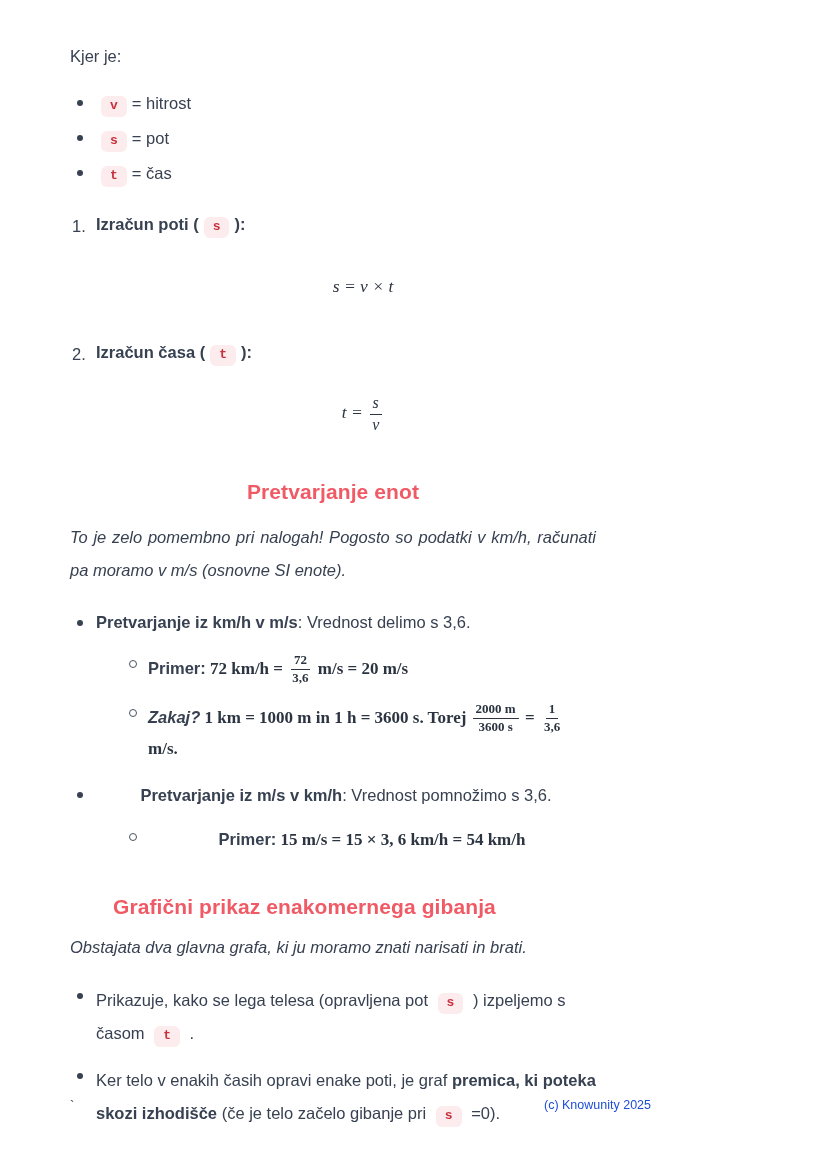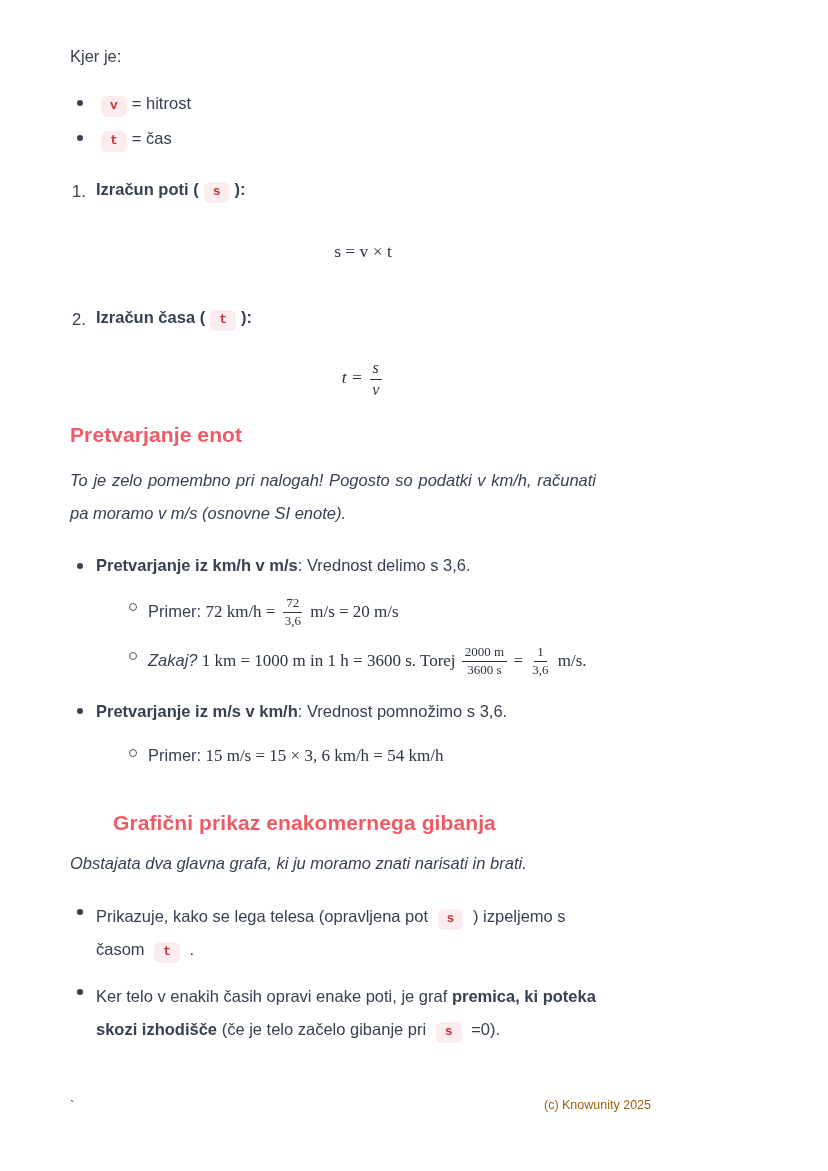--- a/index.html
+++ b/index.html
@@ -43,72 +43,75 @@
   ol.numlist > li { position:relative; padding-left:26px; font-size:16.5px; }
   .num { position:absolute; left:2px; top:2px; font-weight:400; color:#374151; }
   .bold { font-weight:700; }
 
   
   .math { font-family:"Liberation Serif", serif; color:#2b3440; }
   .math-display {
     width:534px; margin-left:0px; text-align:center;
     font-family:"Liberation Serif", serif; font-size:17.5px; color:#2b3440;
   }
-  .md1 { margin-top:38px; margin-bottom:0; }
+  .md1 { margin-top:38px; margin-bottom:0; font-style:italic; }
   .md2 { margin-top:28px; }
   .mi { font-style:italic; }
   .frac { display:inline-flex; flex-direction:column; align-items:center; vertical-align:middle; margin:0 2px; }
   .frac .fnum { border-bottom:1px solid #2b3440; padding:0 3px 1px; line-height:1.15; }
   .frac .fden { padding:1px 3px 0; line-height:1.15; }
   .frac-sm .fnum, .frac-sm .fden { font-size:13px; }
   .frac-lg .fnum, .frac-lg .fden { font-size:16px; font-style:italic; }
 
   
   h2.section {
     font-size:21px; font-weight:700; color:#f05a65; letter-spacing:0.1px;
   }
-  .h2-1 { margin-top:24px; }
+  .h2-1 { margin-top:46px;text-align:center; }
   .h2-2 { margin-top:42px;margin-left:43px; }
   .after-h2 { margin-top:17px;font-style:italic; }
 
   
   .conv-list { margin-top:24px; }
   .conv-list > li { margin-bottom:18px; line-height:22px; }
   .sub-list { margin-top:20px; margin-left:26px; }
-  .sub-list > li { margin-bottom:16px; font-size:16.5px; line-height:26px; }
+  .sub-list > li { margin-bottom:16px; font-size:16.5px; line-height:26px;font-weight:bold; }
   .sub-list .math { font-size:17px; }
   .label-it { font-style:italic; }
 
   .graph-head { margin-top:28px; font-size:17px; font-weight:700; }
 
   .graph-bullets { margin-top:26px; }
   .graph-bullets > li { margin-bottom:14px; line-height:33px; }
   .graph-bullets > li::before { top:13px; }
 
   
   .footer {
     position:absolute; top:1098px; left:70px; right:53px; z-index:3;
     display:flex; justify-content:space-between; align-items:flex-start;
   }
   .tick { font-size:13px; color:#374151; }
-  .copyright { font-size:12.5px; color:#a16207; }
+  .copyright { font-size:12.5px; color:#1d4ed8; }
 </style>
 </head>
 <body>
 
 <div class="page">
   <div class="pink-bar"></div>
 
   <div class="content">
 
     <p class="para">Kjer je:</p>
 
     <ul class="blist var-list">
       <li>
         <code class="badge">v</code><span>= hitrost</span>
+      </li>
+      <li>
+        <code class="badge">s</code><span>= pot</span>
       </li>
       <li>
         <code class="badge">t</code><span>= čas</span>
       </li>
     </ul>
 
 
     <ol class="numlist">
       <li>
         <span class="num">1.</span><span class="bold">Izračun poti (</span><code class="badge">s</code><span class="bold">):</span>
@@ -143,21 +146,21 @@
             <span class="label-it">Zakaj?</span><span class="math"> 1 km = 1000 m in 1 h = 3600 s. Torej </span><span class="frac frac-sm math">
                 <span class="fnum">2000 m</span>
                 <span class="fden">3600 s</span>
               </span><span class="math"> = </span><span class="frac frac-sm math">
                 <span class="fnum">1</span>
                 <span class="fden">3,6</span>
               </span><span class="math"> m/s.</span>
           </li>
         </ul>
       </li>
-      <li style="margin-top:22px;">
+      <li style="margin-top:22px;text-align:center;">
         <span class="bold">Pretvarjanje iz m/s v km/h</span><span>: Vrednost pomnožimo s 3,6.</span>
         <ul class="blist hollow sub-list">
           <li>
             <span>Primer:</span><span class="math"> 15 m/s = 15 × 3, 6 km/h = 54 km/h</span>
           </li>
         </ul>
       </li>
     </ul>
 
     <h2 class="section h2-2">Grafični prikaz enakomernega gibanja</h2>

